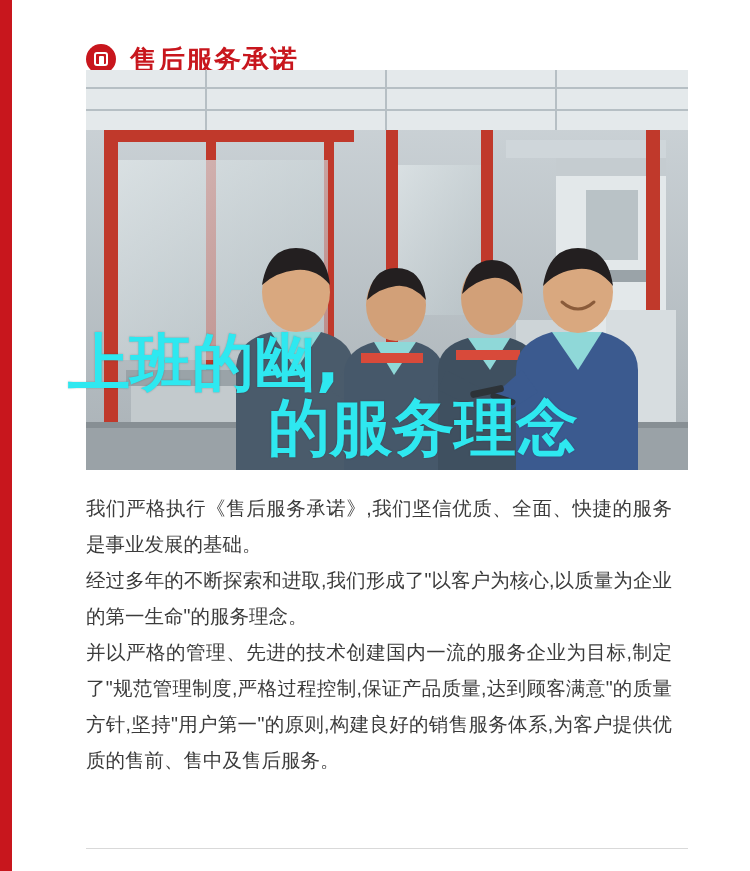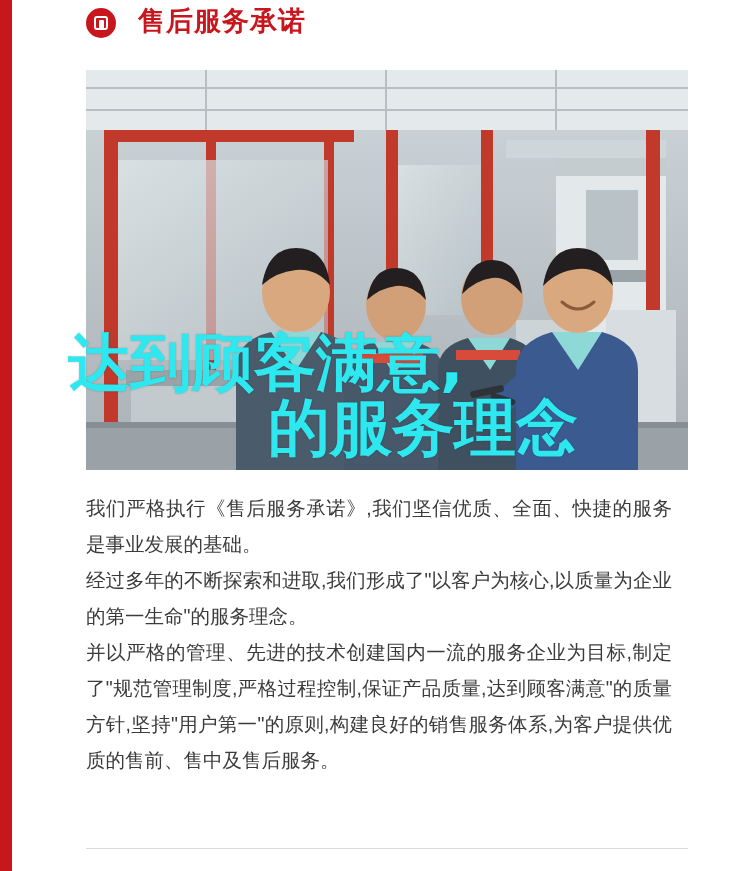--- a/index.html
+++ b/index.html
@@ -33,28 +33,27 @@
     top: 0;
     width: 726px;
     height: 871px;
     background: #ffffff;
   }
 
   
   .header {
     position: absolute;
     left: 0;
-    top: 8px;
+    top: 14px;
     width: 726px;
     height: 60px;
     display: flex;
-    align-items: flex-start;
+    align-items: flex-end;
     padding-left: 62px;
     box-sizing: border-box;
-    gap: 8px;
   }
   .badge-icon {
     width: 30px;
     height: 30px;
     border-radius: 50%;
     background: #c8161d;
     position: relative;
     flex: 0 0 auto;
     margin-right: 14px;
   }
@@ -241,21 +240,21 @@
         </g>
 
         <g>
           <rect x="384" y="318" width="34" height="7" rx="3" fill="#2d3338" transform="rotate(-12 401 321)"></rect>
           <rect x="404" y="326" width="26" height="6" rx="3" fill="#2d3338" transform="rotate(18 417 329)"></rect>
         </g>
       </svg>
     </div>
 
     <div class="overlay">
-      <div class="overlay-line l1">达到顾客满意,</div>
+      <div class="overlay-line l1">上班的幽,</div>
       <div class="overlay-line l2">的服务理念</div>
     </div>
 
     <div class="body-text">
       <p>我们严格执行《售后服务承诺》,我们坚信优质、全面、快捷的服务是事业发展的基础。</p>
       <p>经过多年的不断探索和进取,我们形成了"以客户为核心,以质量为企业的第一生命"的服务理念。</p>
       <p>并以严格的管理、先进的技术创建国内一流的服务企业为目标,制定了"规范管理制度,严格过程控制,保证产品质量,达到顾客满意"的质量方针,坚持"用户第一"的原则,构建良好的销售服务体系,为客户提供优质的售前、售中及售后服务。</p>
     </div>
 
     <div class="rule"></div>

